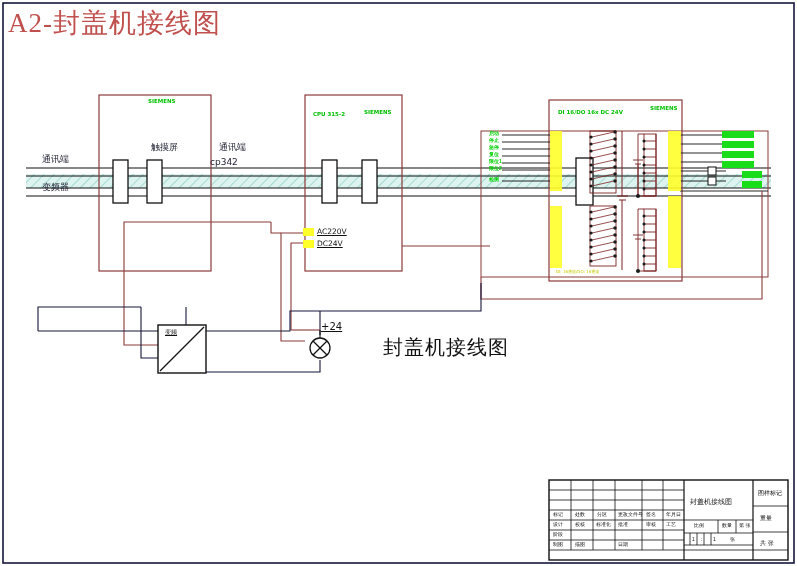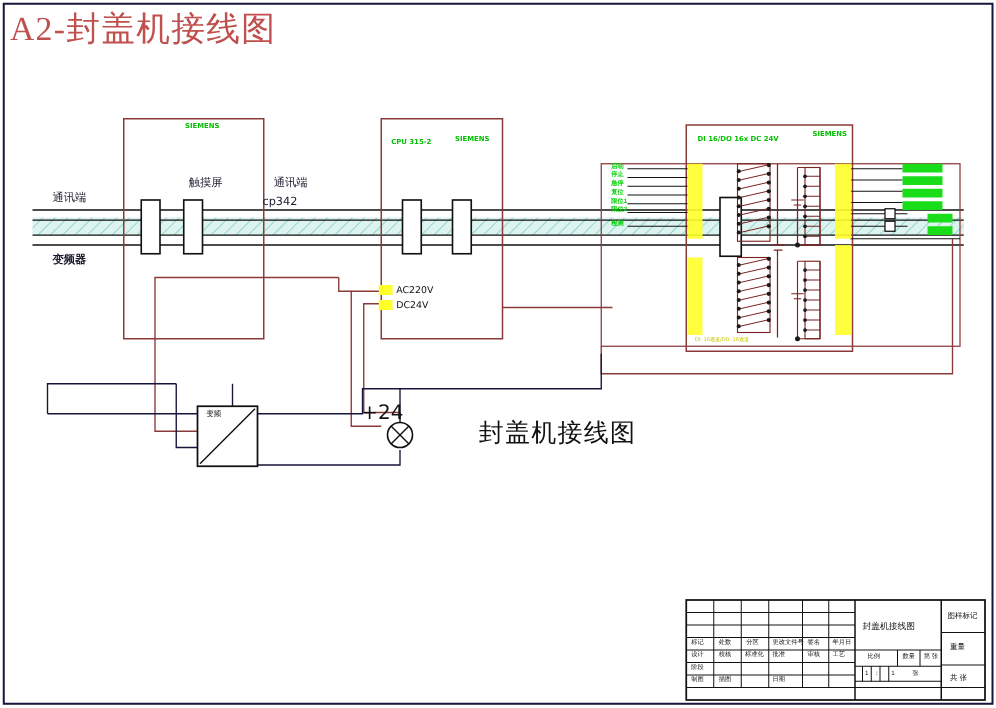--- a/index.html
+++ b/index.html
@@ -7,21 +7,21 @@
        font-family:"Liberation Sans","DejaVu Sans",sans-serif;}
   #canvas{position:relative;width:797px;height:566px;background:#fff;}
   #canvas svg{position:absolute;left:0;top:0;}
   .t{position:absolute;white-space:nowrap;line-height:1;}
   #title{left:8px;top:10px;font-family:"Liberation Serif","DejaVu Serif",serif;
          font-size:27px;color:#c0504d;letter-spacing:1px;}
   .lbl-dark{color:#1a1a2e;font-size:9px;font-family:"DejaVu Sans",sans-serif;}
   .lbl-green{color:#00c000;font-size:5.5px;font-family:"DejaVu Sans",sans-serif;font-weight:bold;}
   .lbl-green-blk{color:#00d000;font-size:5px;font-weight:bold;}
   .lbl-yellow{color:#d9d900;font-size:4px;font-family:"DejaVu Sans",sans-serif;}
-  .lbl-black-sm{color:#111;font-size:7.5px;font-family:"DejaVu Sans",sans-serif;}
+  .lbl-black-sm{color:#111;font-size:7.5px;font-family:"DejaVu Sans",sans-serif;text-decoration:underline;}
   #watermark{left:330px;top:268px;font-family:"Liberation Serif","DejaVu Serif",serif;
              font-size:26px;color:#1a1a1a;letter-spacing:11px;}
   #caption{left:383px;top:337px;font-family:"Liberation Serif","DejaVu Serif",serif;
            font-size:20px;color:#111;letter-spacing:1px;}
   .greenblock{position:absolute;background:#18dd18;}
   .yellowpad{position:absolute;background:#ffff2a;}
 </style>
 </head>
 <body>
 
@@ -274,21 +274,21 @@
       <line x1="753" y1="506" x2="788" y2="506" stroke-width="0.8"></line>
       <line x1="753" y1="532" x2="788" y2="532" stroke-width="0.8"></line>
     </g>
   </svg>
 
   <div class="t" id="title">A2-封盖机接线图</div>
 
   <div class="t lbl-green" style="left:148px;top:99px;">SIEMENS</div>
   <div class="t lbl-dark" style="left:117px;top:143px;margin-left:34px;">触摸屏</div>
   <div class="t lbl-dark" style="left:42px;top:155px;">通讯端</div>
-  <div class="t lbl-dark" style="left:42px;top:204px;font-weight:bold;">变频器</div>
+  <div class="t lbl-dark" style="left:42px;top:183px;">变频器</div>
 
   <div class="t lbl-green" style="left:313px;top:112px;">CPU 315-2</div>
   <div class="t lbl-green" style="left:364px;top:110px;">SIEMENS</div>
   <div class="t lbl-dark" style="left:219px;top:143px;">通讯端</div>
   <div class="t lbl-dark" style="left:210px;top:158px;font-family:'DejaVu Sans',sans-serif;">cp342</div>
 
   <div class="yellowpad" style="left:303px;top:228px;width:11px;height:8px;"></div>
   <div class="t lbl-black-sm" style="left:317px;top:228px;">AC220V</div>
   <div class="yellowpad" style="left:303px;top:240px;width:11px;height:8px;"></div>
   <div class="t lbl-black-sm" style="left:317px;top:240px;">DC24V</div>
@@ -310,21 +310,21 @@
   <div class="t lbl-green-blk" style="left:489px;top:166px;">限位2</div>
   <div class="t lbl-green-blk" style="left:489px;top:177px;">检测</div>
 
   <div class="greenblock" style="left:722px;top:131px;width:32px;height:7px;"></div>
   <div class="greenblock" style="left:722px;top:141px;width:32px;height:7px;"></div>
   <div class="greenblock" style="left:722px;top:151px;width:32px;height:7px;"></div>
   <div class="greenblock" style="left:722px;top:161px;width:32px;height:7px;"></div>
   <div class="greenblock" style="left:742px;top:171px;width:20px;height:7px;"></div>
   <div class="greenblock" style="left:742px;top:181px;width:20px;height:7px;"></div>
 
-  <div class="t lbl-black-sm" style="left:289px;top:322px;font-size:16px;">+24</div>
+  <div class="t lbl-black-sm" style="left:289px;top:322px;font-size:10px;padding-left:32px;">+24</div>
 
   <div class="t lbl-black-sm" style="left:165px;top:329px;font-size:6px;">变频</div>
 
   <div class="t" id="caption">封盖机接线图</div>
 
   <div class="t" style="left:690px;top:498px;font-size:7px;color:#111;">封盖机接线图</div>
   <div class="t" style="left:758px;top:490px;font-size:6px;color:#111;">图样标记</div>
   <div class="t" style="left:760px;top:515px;font-size:6px;color:#111;">重量</div>
   <div class="t" style="left:760px;top:540px;font-size:6px;color:#111;">共 张</div>
   <div class="t" style="left:694px;top:523px;font-size:5px;color:#111;">比例</div>

